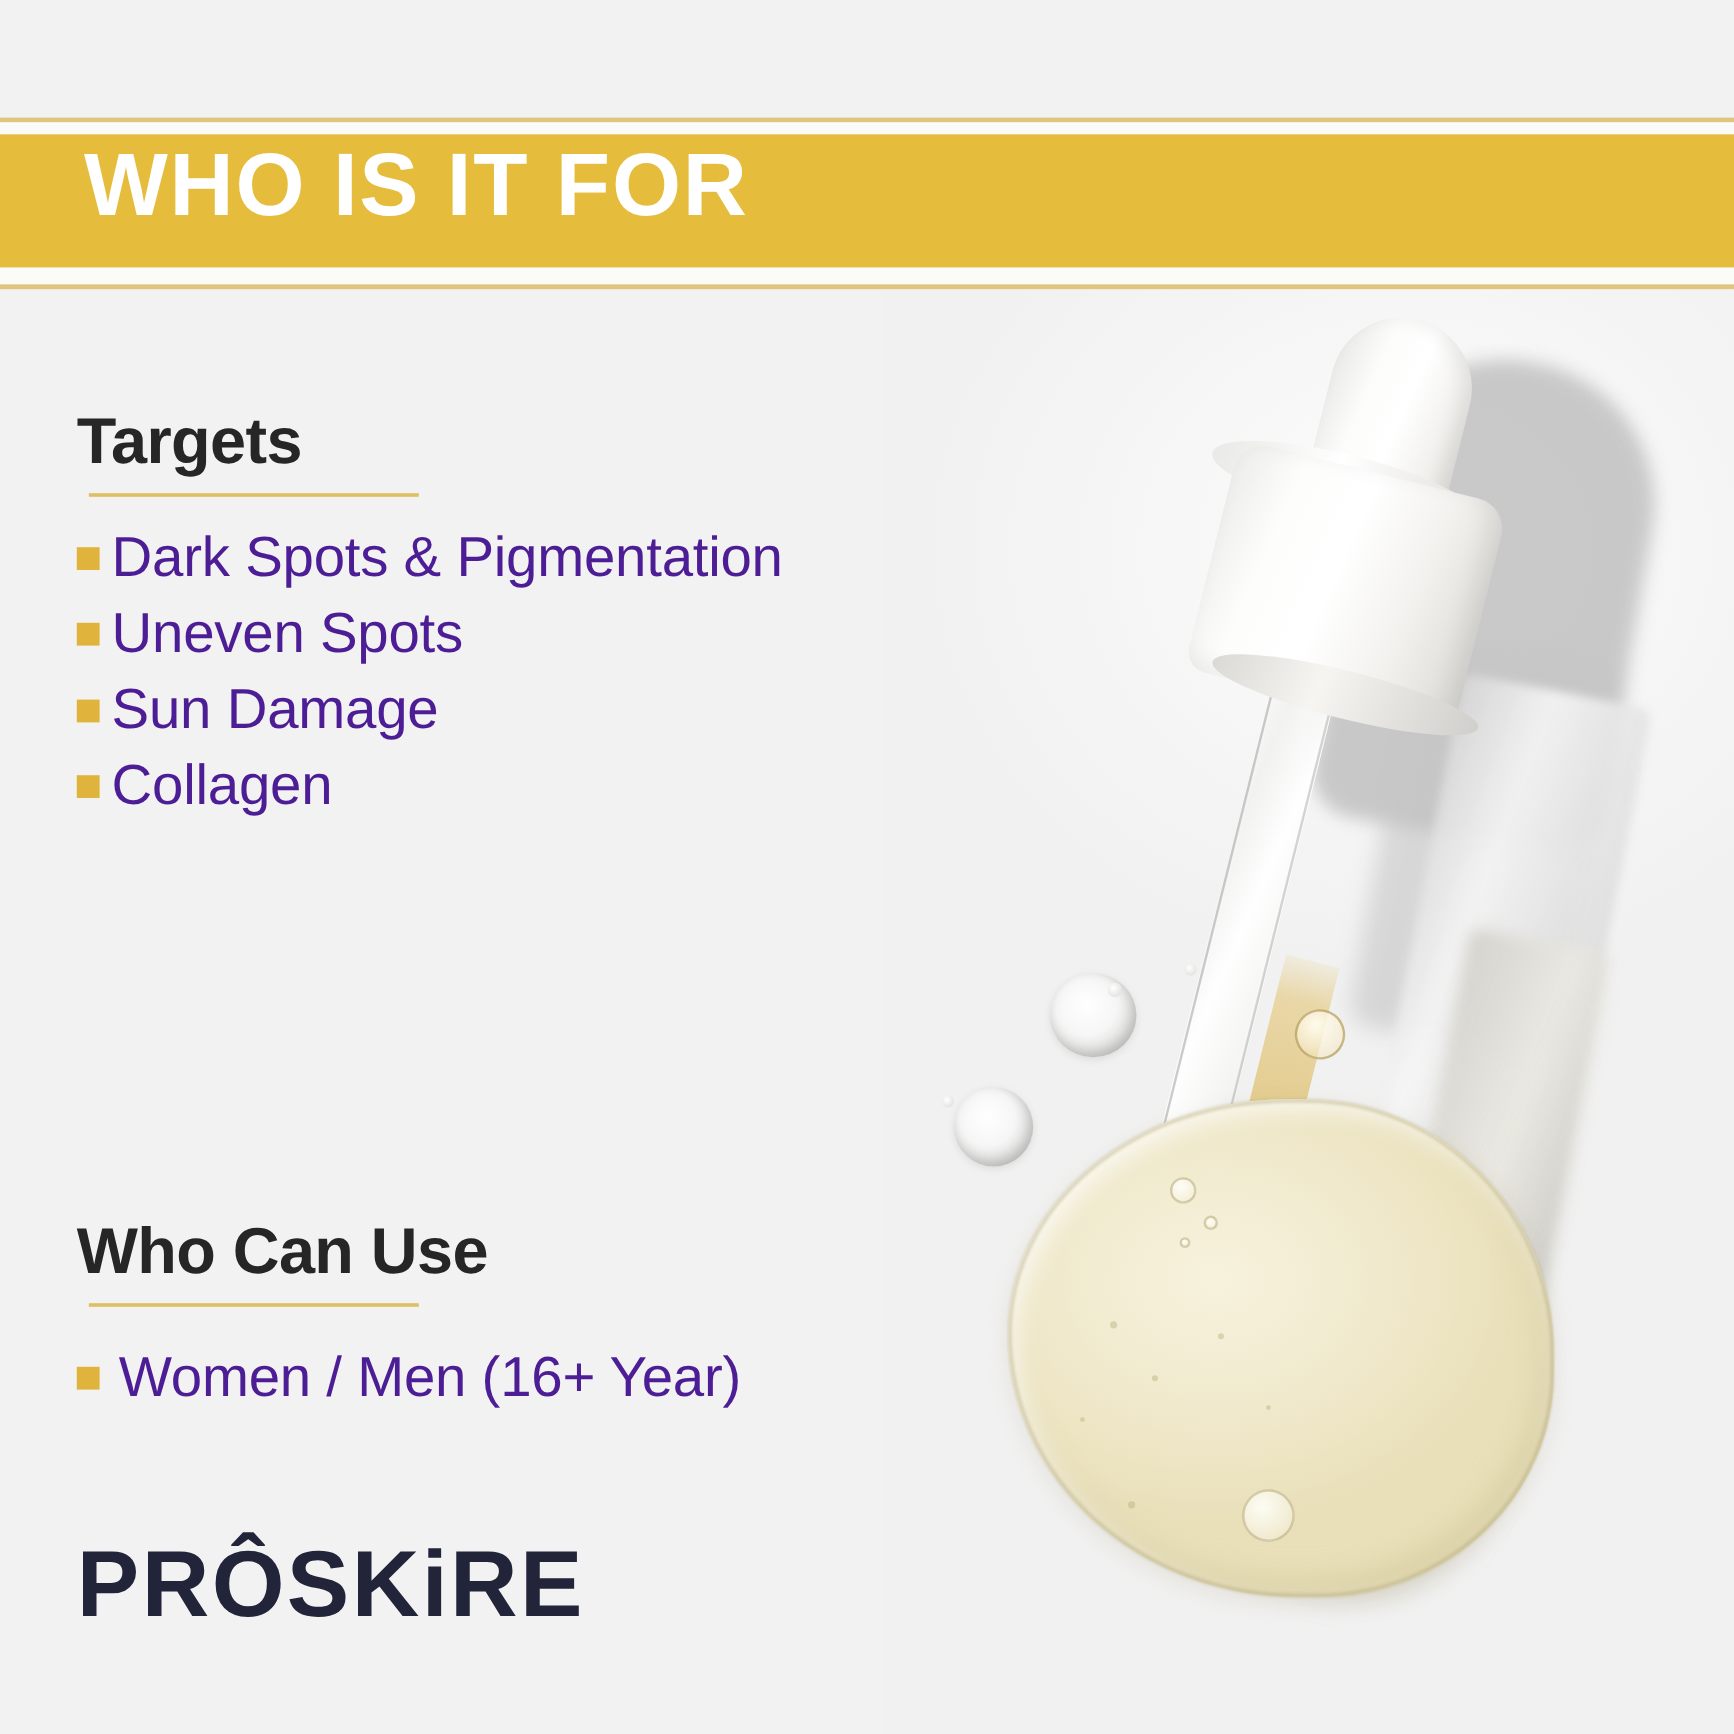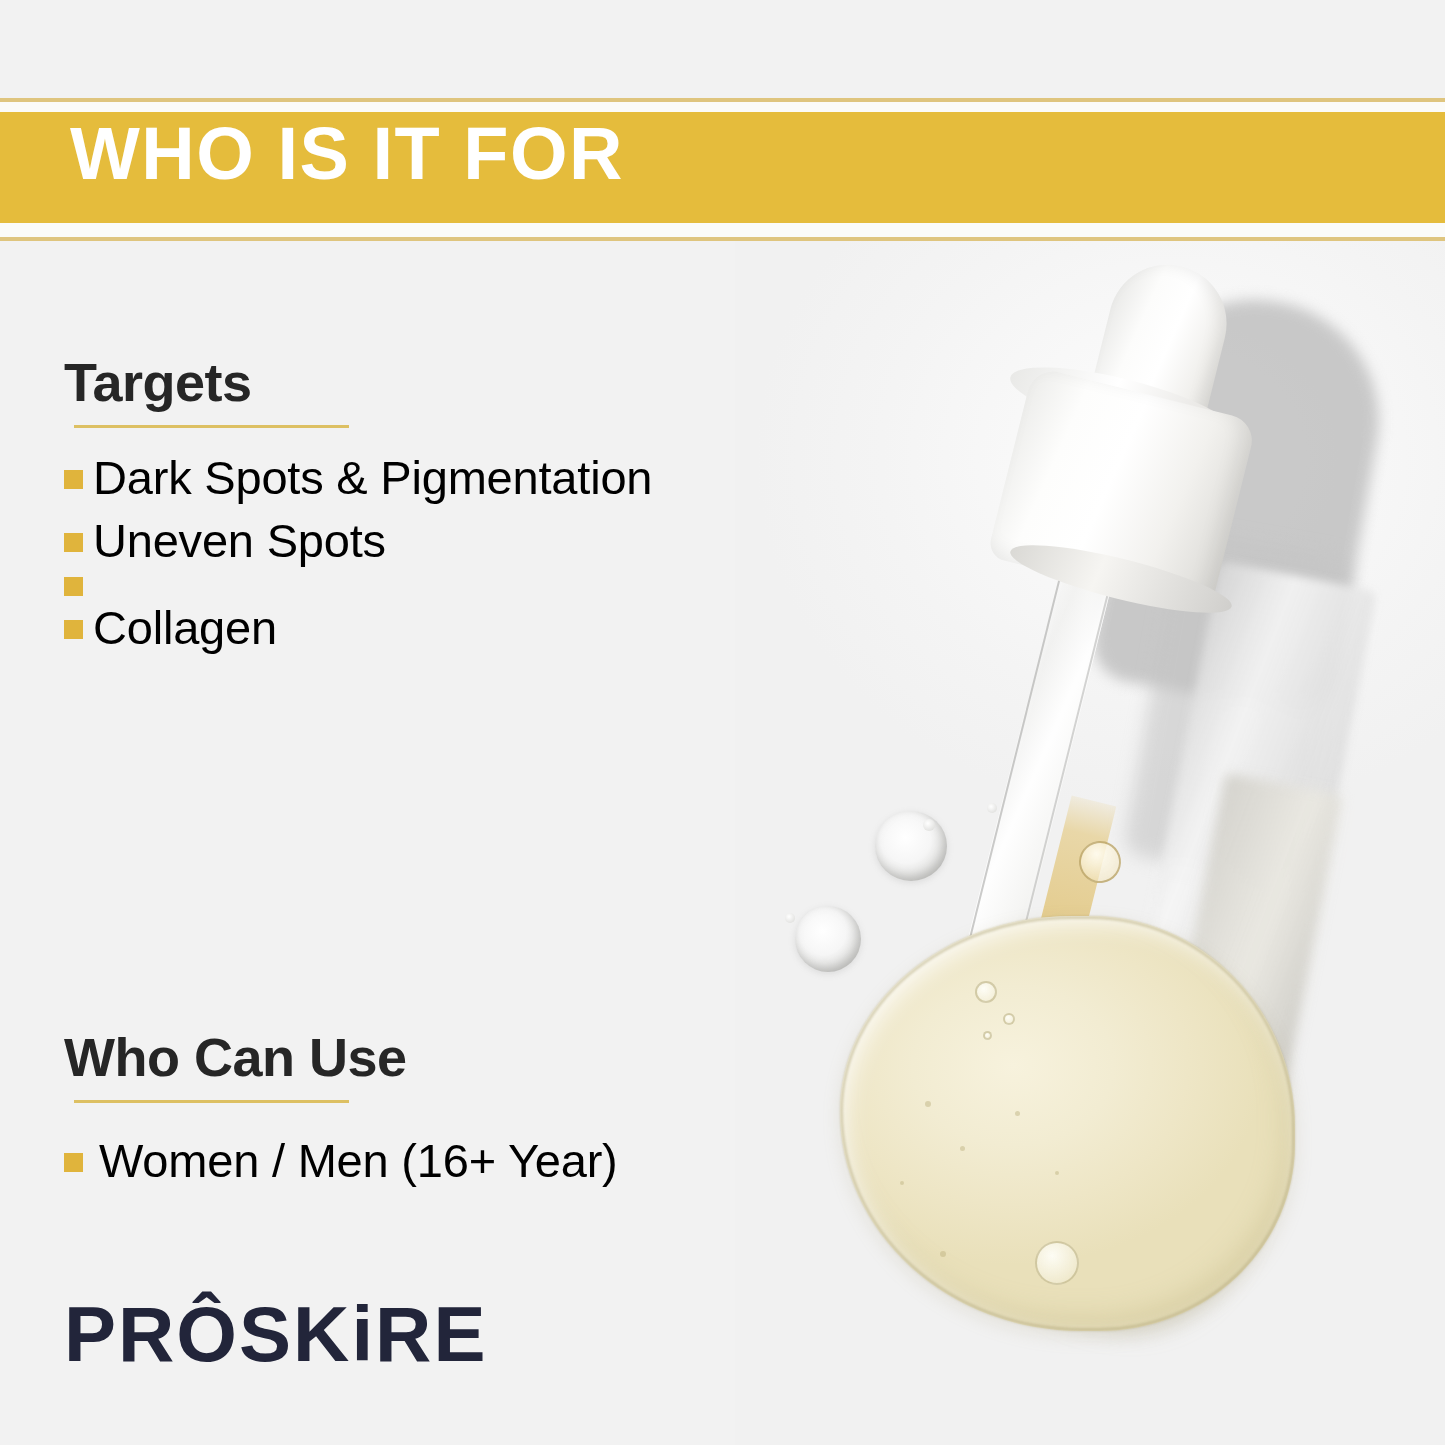--- a/index.html
+++ b/index.html
@@ -42,21 +42,21 @@
     display:flex; align-items:center;
     color:#ffffff;
     font-size:74px;
     font-weight:bold;
     letter-spacing:1.5px;
     line-height:1;
     white-space:nowrap;
   }
 
   
-  .content { position:absolute; left:0; top:14px; width:860px; height:1306px; }
+  .content { position:absolute; left:0; top:0; width:860px; height:1306px; }
 
   .section { position:absolute; left:64px; }
   .section-heading {
     font-size:54px;
     font-weight:bold;
     color:#262626;
     letter-spacing:-0.5px;
     line-height:1.05;
     white-space:nowrap;
   }
@@ -76,21 +76,21 @@
   .bullet-marker {
     width:19px; height:19px;
     background:#e0b43c;
     flex:0 0 auto;
     margin-right:10px;
     margin-top:4px;
   }
   .bullet-text {
     font-size:47px;
     font-weight:300;
-    color:#000000;
+    color:#4c1d95;
     letter-spacing:-0.2px;
     line-height:1.35;
   }
   .bullet-row.spaced .bullet-marker { margin-right:16px; }
 
   
   .logo {
     position:absolute; left:64px; top:1281px;
     font-size:78px;
     font-weight:bold;
@@ -388,20 +388,21 @@
         <div class="bullet-row">
           <span class="bullet-marker"></span>
           <span class="bullet-text">Dark Spots &amp; Pigmentation</span>
         </div>
         <div class="bullet-row">
           <span class="bullet-marker"></span>
           <span class="bullet-text">Uneven Spots</span>
         </div>
         <div class="bullet-row">
           <span class="bullet-marker"></span>
+          <span class="bullet-text">Sun Damage</span>
         </div>
         <div class="bullet-row">
           <span class="bullet-marker"></span>
           <span class="bullet-text">Collagen</span>
         </div>
       </div>
     </div>
 
 
     <div class="section" style="top:1015px;">

